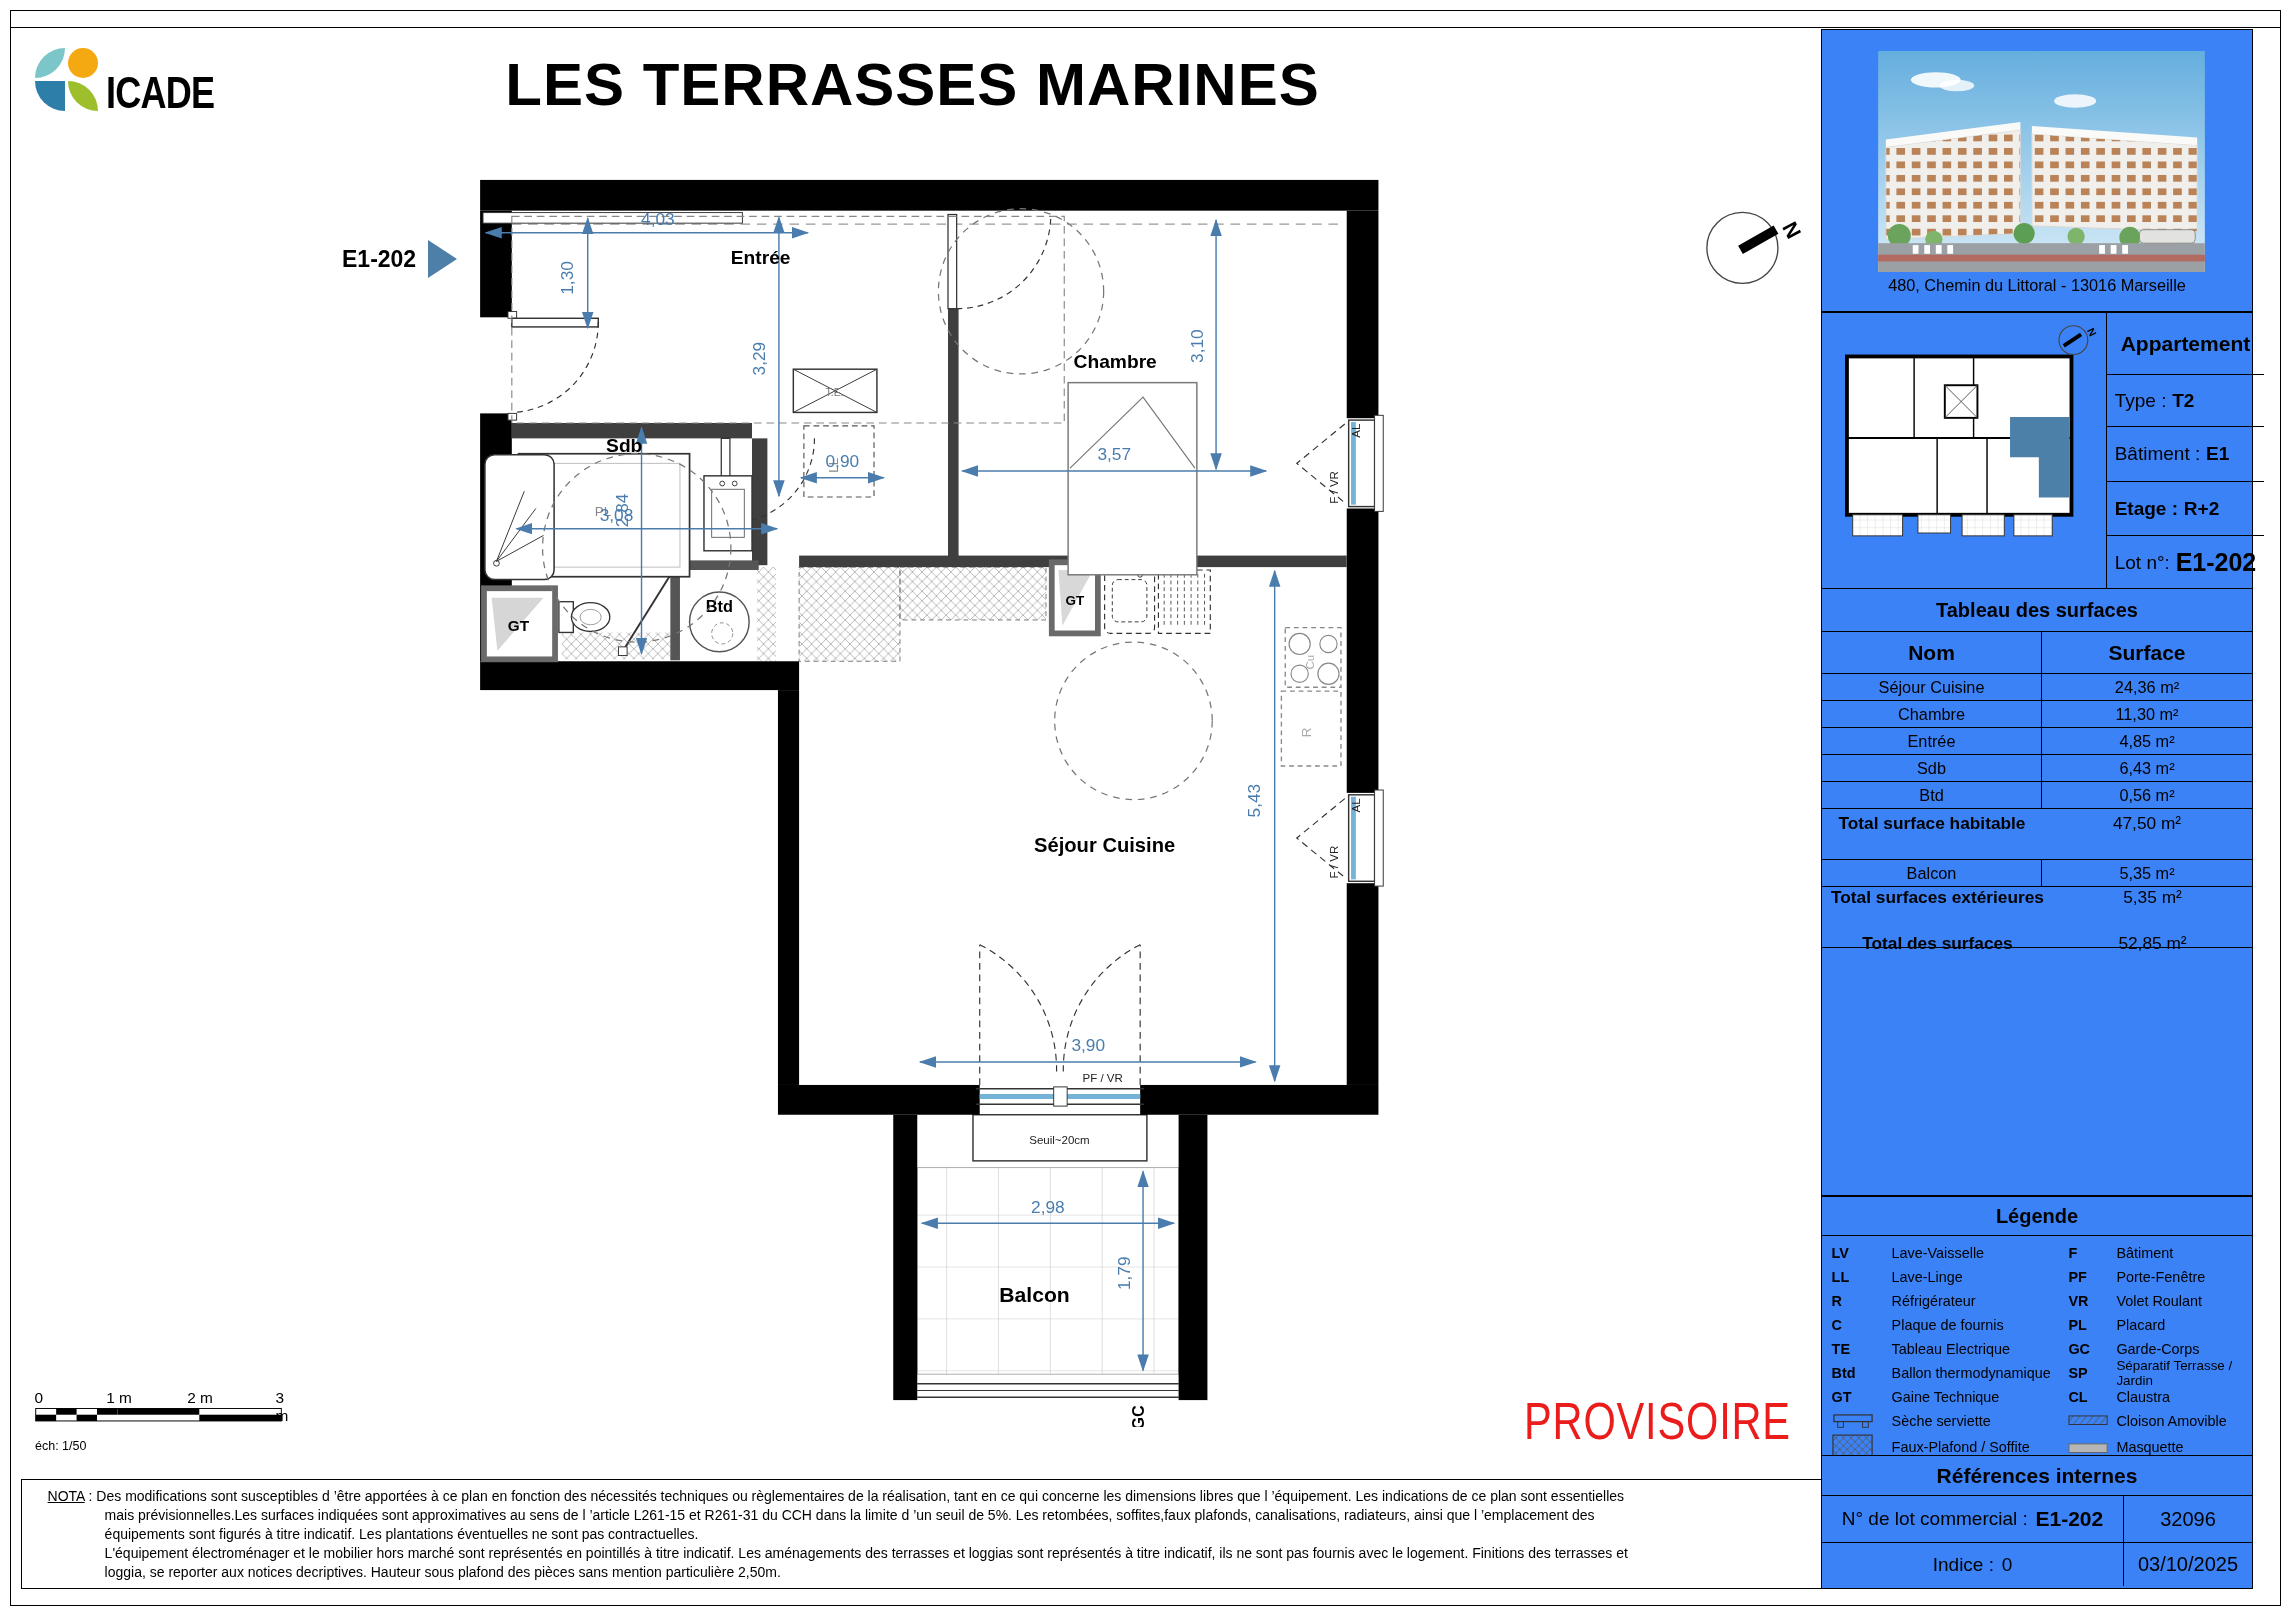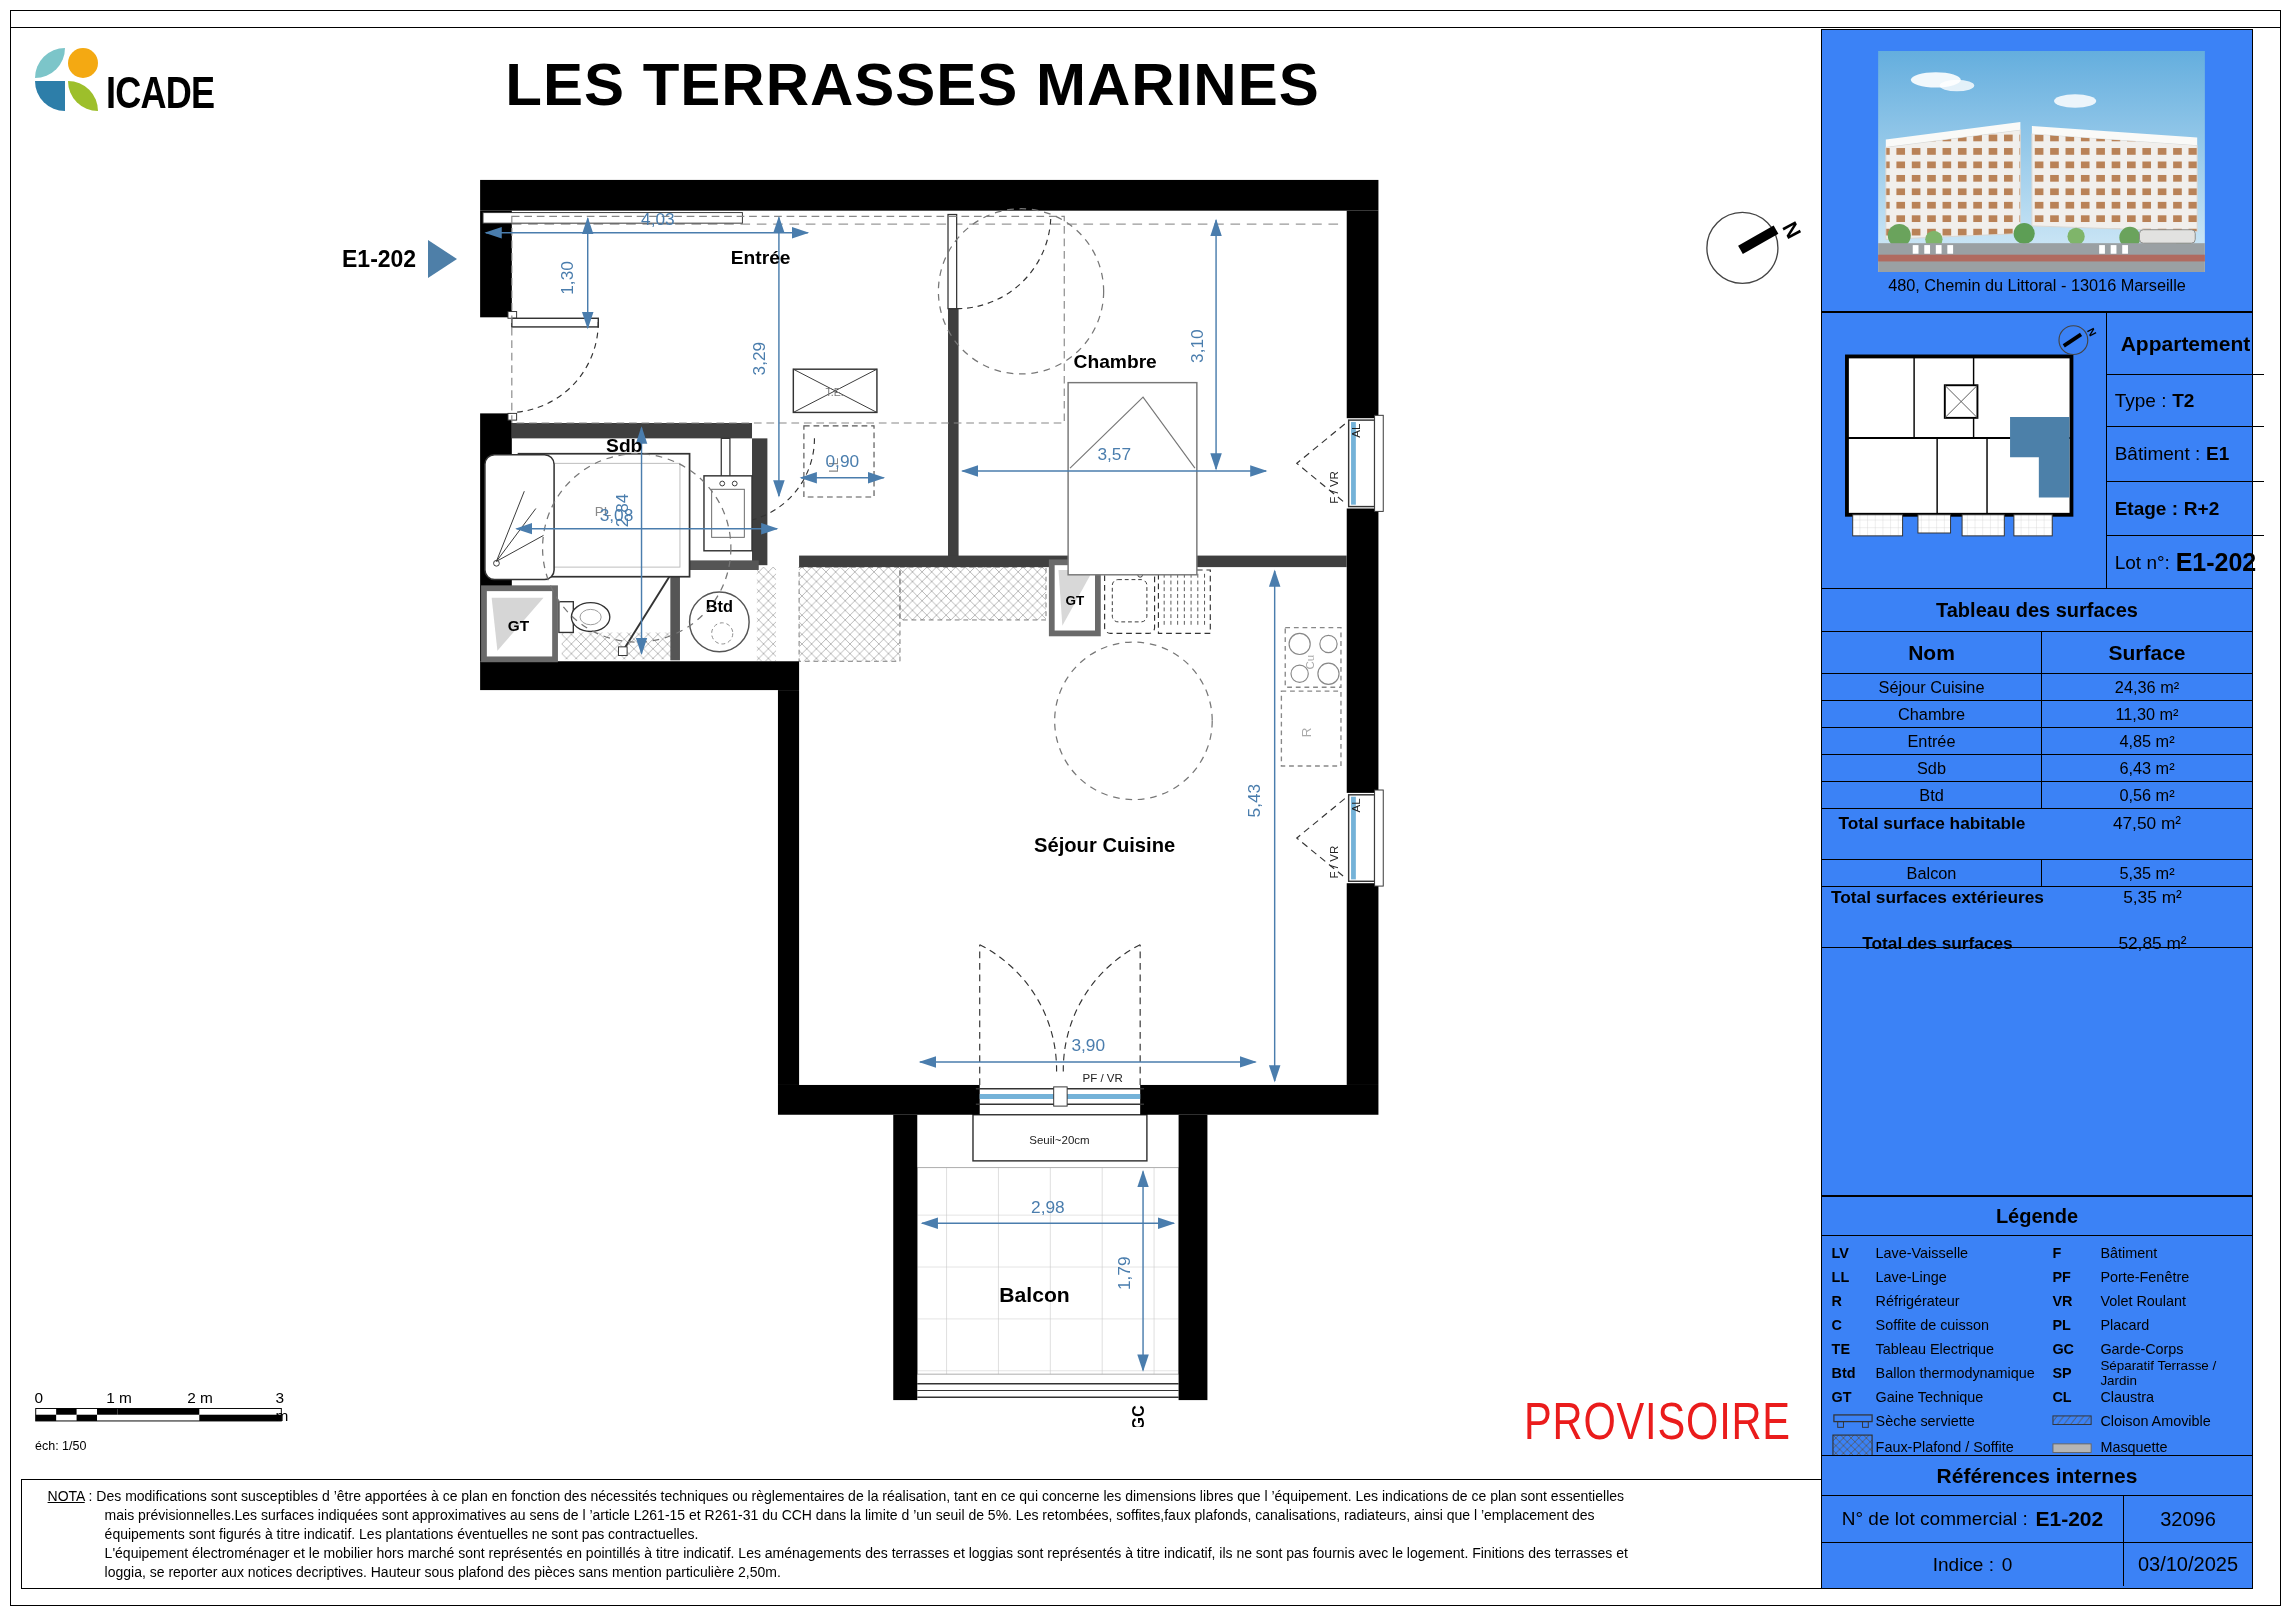--- a/index.html
+++ b/index.html
@@ -55,21 +55,21 @@
   .s-tot .val{flex:1;}
   .s-block{height:60px;border-bottom:1.9px solid #000;display:flex;flex-direction:column;gap:25px;}
   .s-bl-row{flex:1;display:flex;font-size:17.3px;}
   .s-bl-row .lbl{width:231px;display:flex;justify-content:center;align-items:center;font-weight:700;}
   .s-bl-row .val{flex:1;display:flex;justify-content:center;align-items:center;}
   
   .leg-box{left:1821px;top:1196px;width:432px;height:261px;}
   .leg-title{height:38px;border-bottom:1.4px solid #000;display:flex;align-items:center;justify-content:center;font-weight:700;font-size:20px;}
   .leg-items{padding:4.8px 9.6px;}
   .leg-row{height:24px;display:flex;align-items:center;font-size:14.4px;}
-  .la{width:44px;font-weight:700;display:flex;align-items:center;}
+  .la{width:60px;font-weight:700;display:flex;align-items:center;}
   .ll{width:171px;}
   .la2{width:48px;margin-left:5.8px;font-weight:700;display:flex;align-items:center;}
   .ll2{flex:1;}
   
   .ref-box{left:1821px;top:1455px;width:432px;height:134px;}
   .ref-title{height:39px;border-bottom:1.9px solid #000;display:flex;align-items:center;justify-content:center;font-weight:700;font-size:21px;}
   .ref-row{height:46px;border-bottom:1.9px solid #000;display:flex;font-size:19px;}
   .ref-row:last-child{border-bottom:none;height:43px;}
   .ref-l{width:302px;border-right:1.9px solid #000;box-sizing:border-box;display:flex;align-items:center;justify-content:center;gap:7.7px;}
   .ref-r{flex:1;display:flex;align-items:center;justify-content:center;font-size:20px;}
@@ -500,21 +500,21 @@
         <div class="ll2">Porte-Fenêtre</div>
     </div>
     <div class="leg-row">
       <div class="la">R</div>
         <div class="ll">Réfrigérateur</div>
       <div class="la2">VR</div>
         <div class="ll2">Volet Roulant</div>
     </div>
     <div class="leg-row">
       <div class="la">C</div>
-        <div class="ll">Soffite de cuisson</div>
+        <div class="ll">Plaque de fournis</div>
       <div class="la2">PL</div>
         <div class="ll2">Placard</div>
     </div>
     <div class="leg-row">
       <div class="la">TE</div>
         <div class="ll">Tableau Electrique</div>
       <div class="la2">GC</div>
         <div class="ll2">Garde-Corps</div>
     </div>
     <div class="leg-row">

